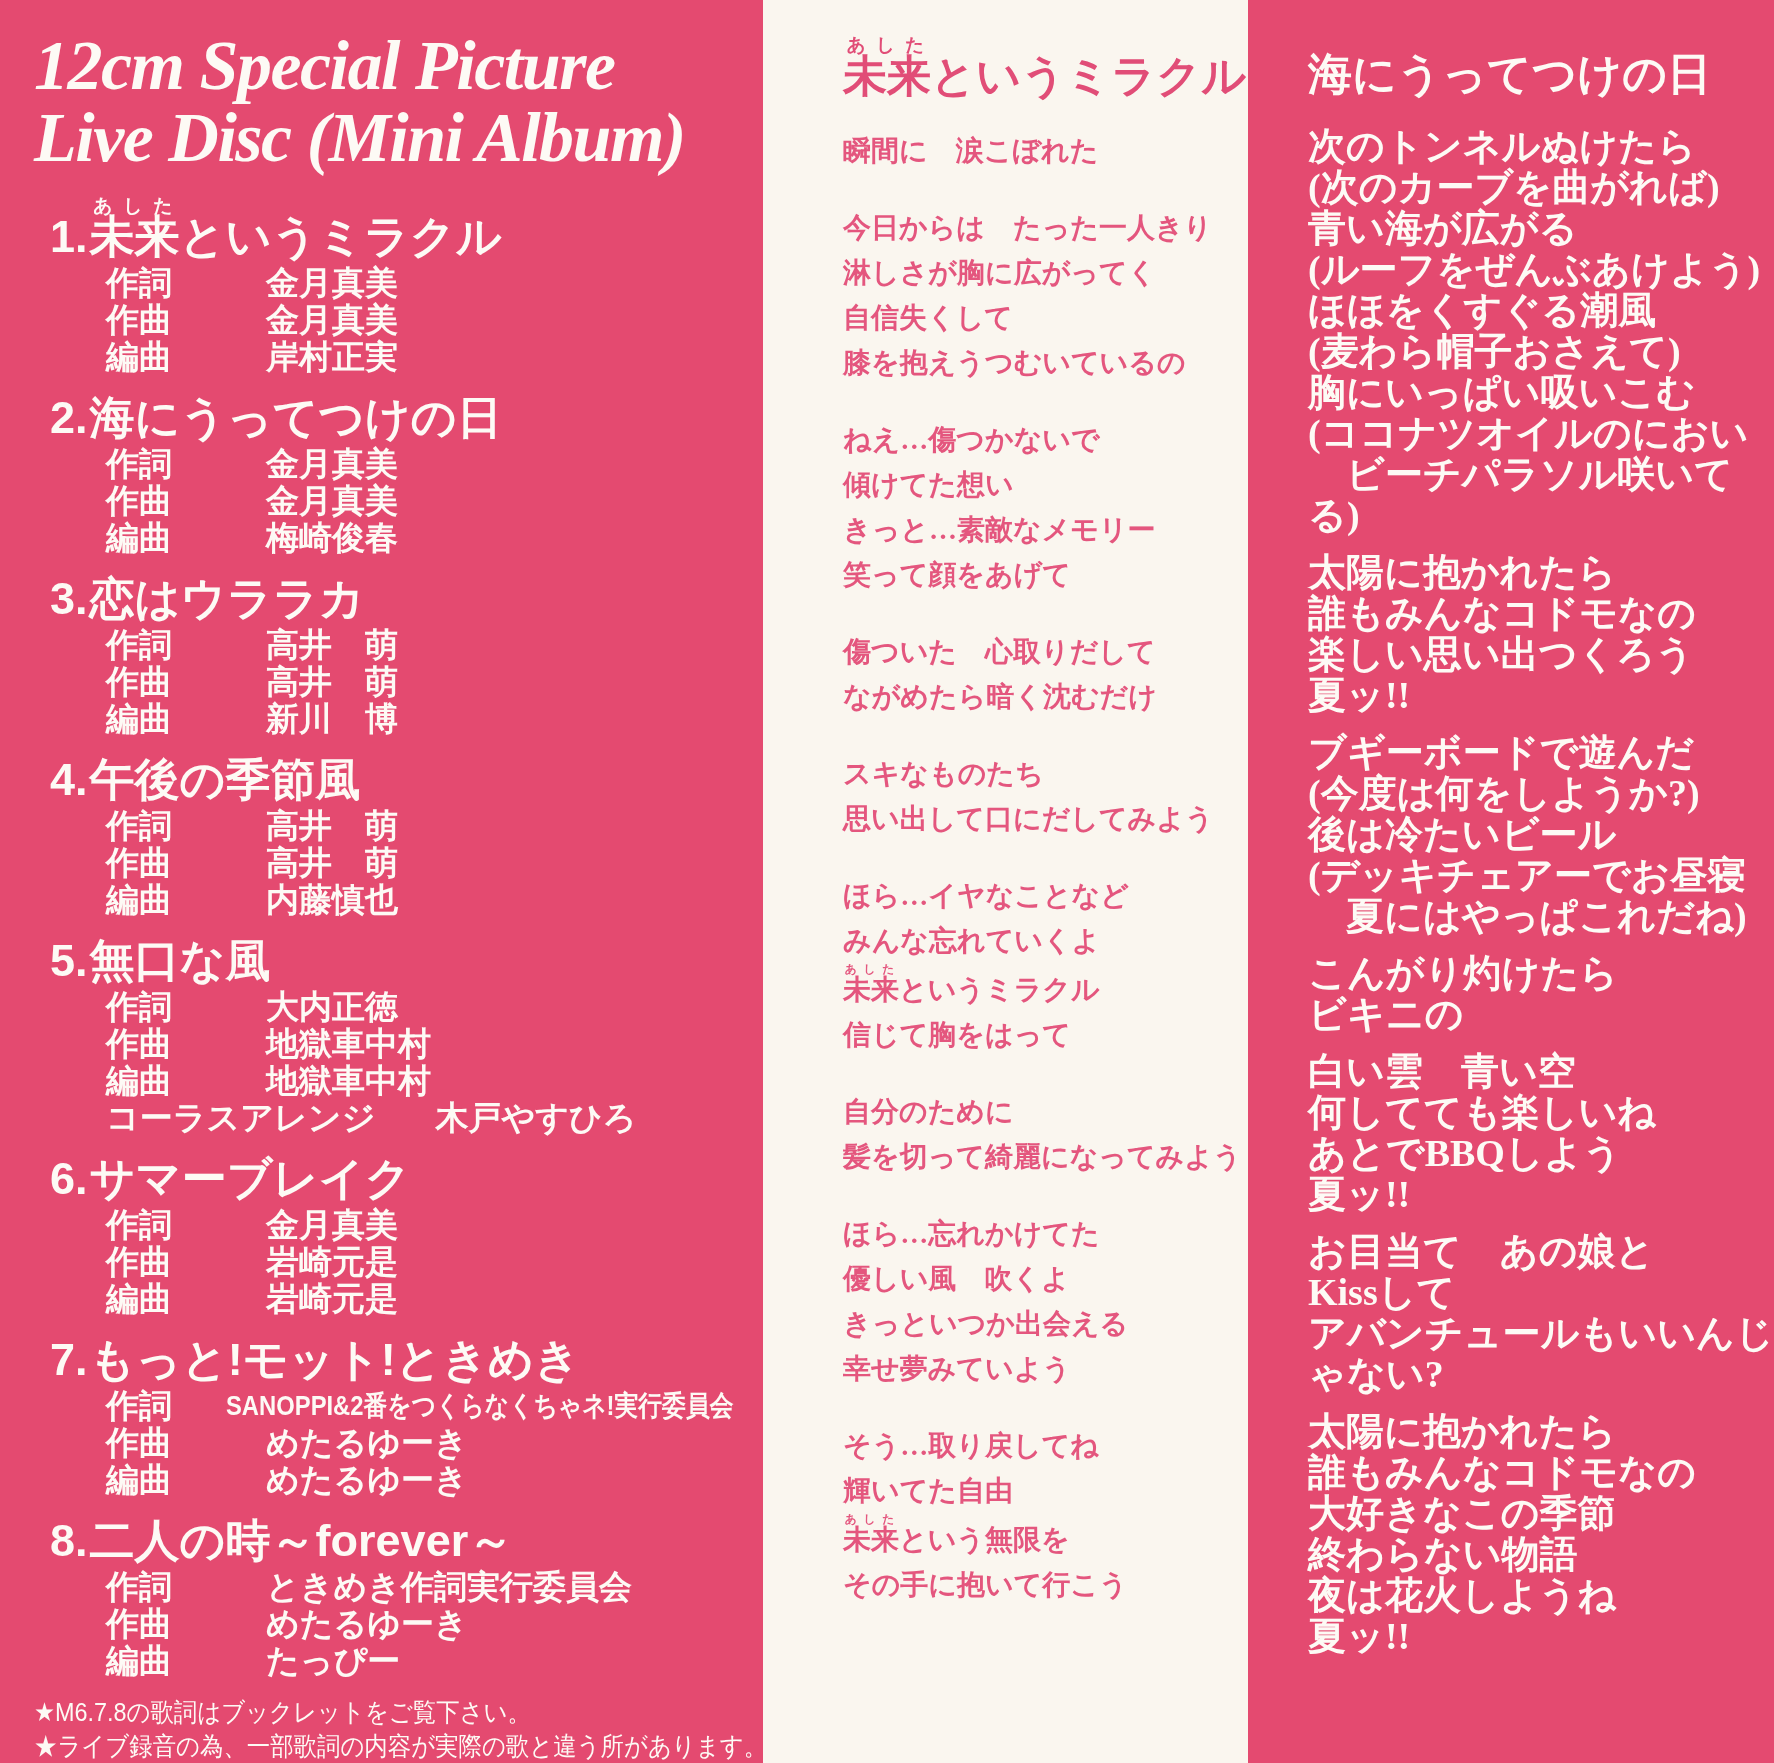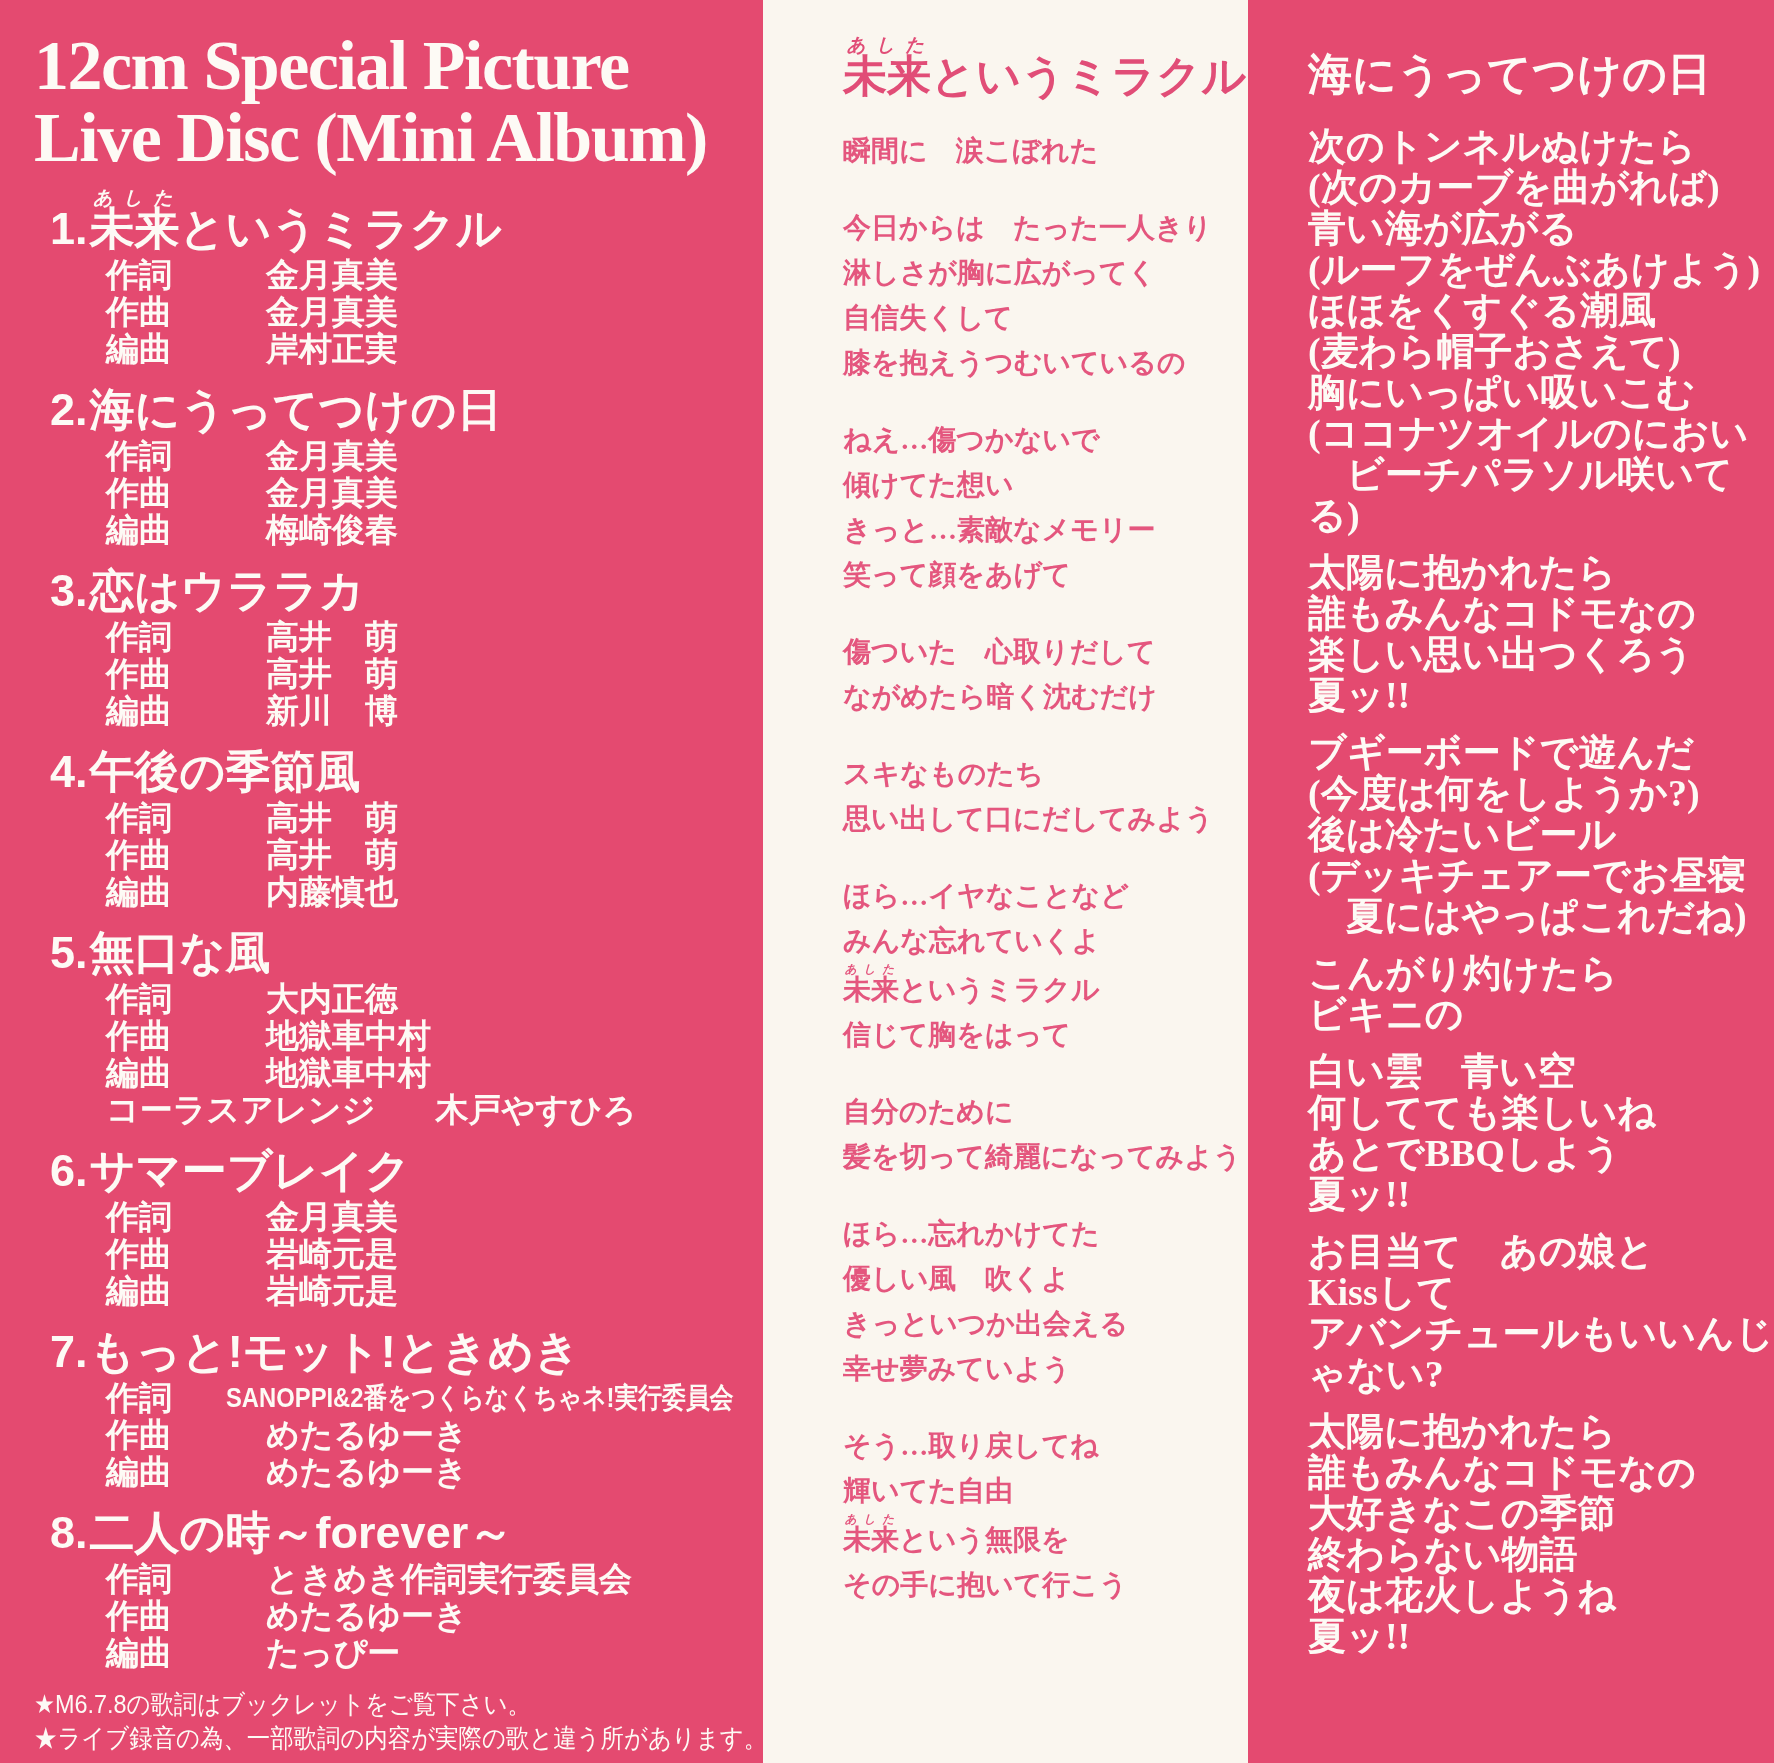--- a/index.html
+++ b/index.html
@@ -10,27 +10,27 @@
   }
   .panel{position:absolute;top:0;height:1763px;box-sizing:border-box;overflow:hidden;}
   .panel-left{left:0;width:763px;background:#e44a70;color:#fdfaf5;padding:30px 14px 0 34px;}
   .panel-middle{left:763px;width:485px;background:#faf6ef;color:#e4567e;padding:36px 0 0 80px;}
   .panel-right{left:1248px;width:526px;background:#e44a70;color:#fdfaf5;padding:46px 0 0 60px;}
 
   
   .album-title{
     font-family:"Liberation Serif",serif;font-weight:700;
     font-size:70px;line-height:72px;letter-spacing:-1.5px;
-    margin-bottom:14px;white-space:nowrap;
+    margin-bottom:22px;white-space:nowrap;font-style:italic;
   }
   .track{margin-bottom:16px;}
   .track-title{font-size:45px;font-weight:700;line-height:54px;padding-left:16px;white-space:nowrap;}
   .track-title .num{margin-right:2px;}
   ruby{ruby-position:over;}
-  rt{font-size:0.42em;font-weight:700;letter-spacing:3px;font-style:italic;}
+  rt{font-size:0.42em;font-weight:700;letter-spacing:3px;}
   .credit{display:flex;padding-left:72px;font-size:33px;line-height:37px;font-weight:700;white-space:nowrap;}
   .credit .lbl{flex:0 0 auto;min-width:160px;}
   .credit.widelbl .lbl{min-width:0;padding-right:60px;}
   .credit.long .lbl{min-width:120px;}
   .credit.long .name{display:inline-block;font-size:28px;transform:scaleX(.85);transform-origin:0 50%;}
   .notes{margin-top:10px;font-weight:400;}
   .note{font-size:26px;line-height:34px;white-space:nowrap;display:inline-block;transform:scaleX(.9);transform-origin:0 50%;}
 
   
   .lyr-title{font-size:44px;font-weight:700;line-height:56px;margin-bottom:24px;white-space:nowrap;}

